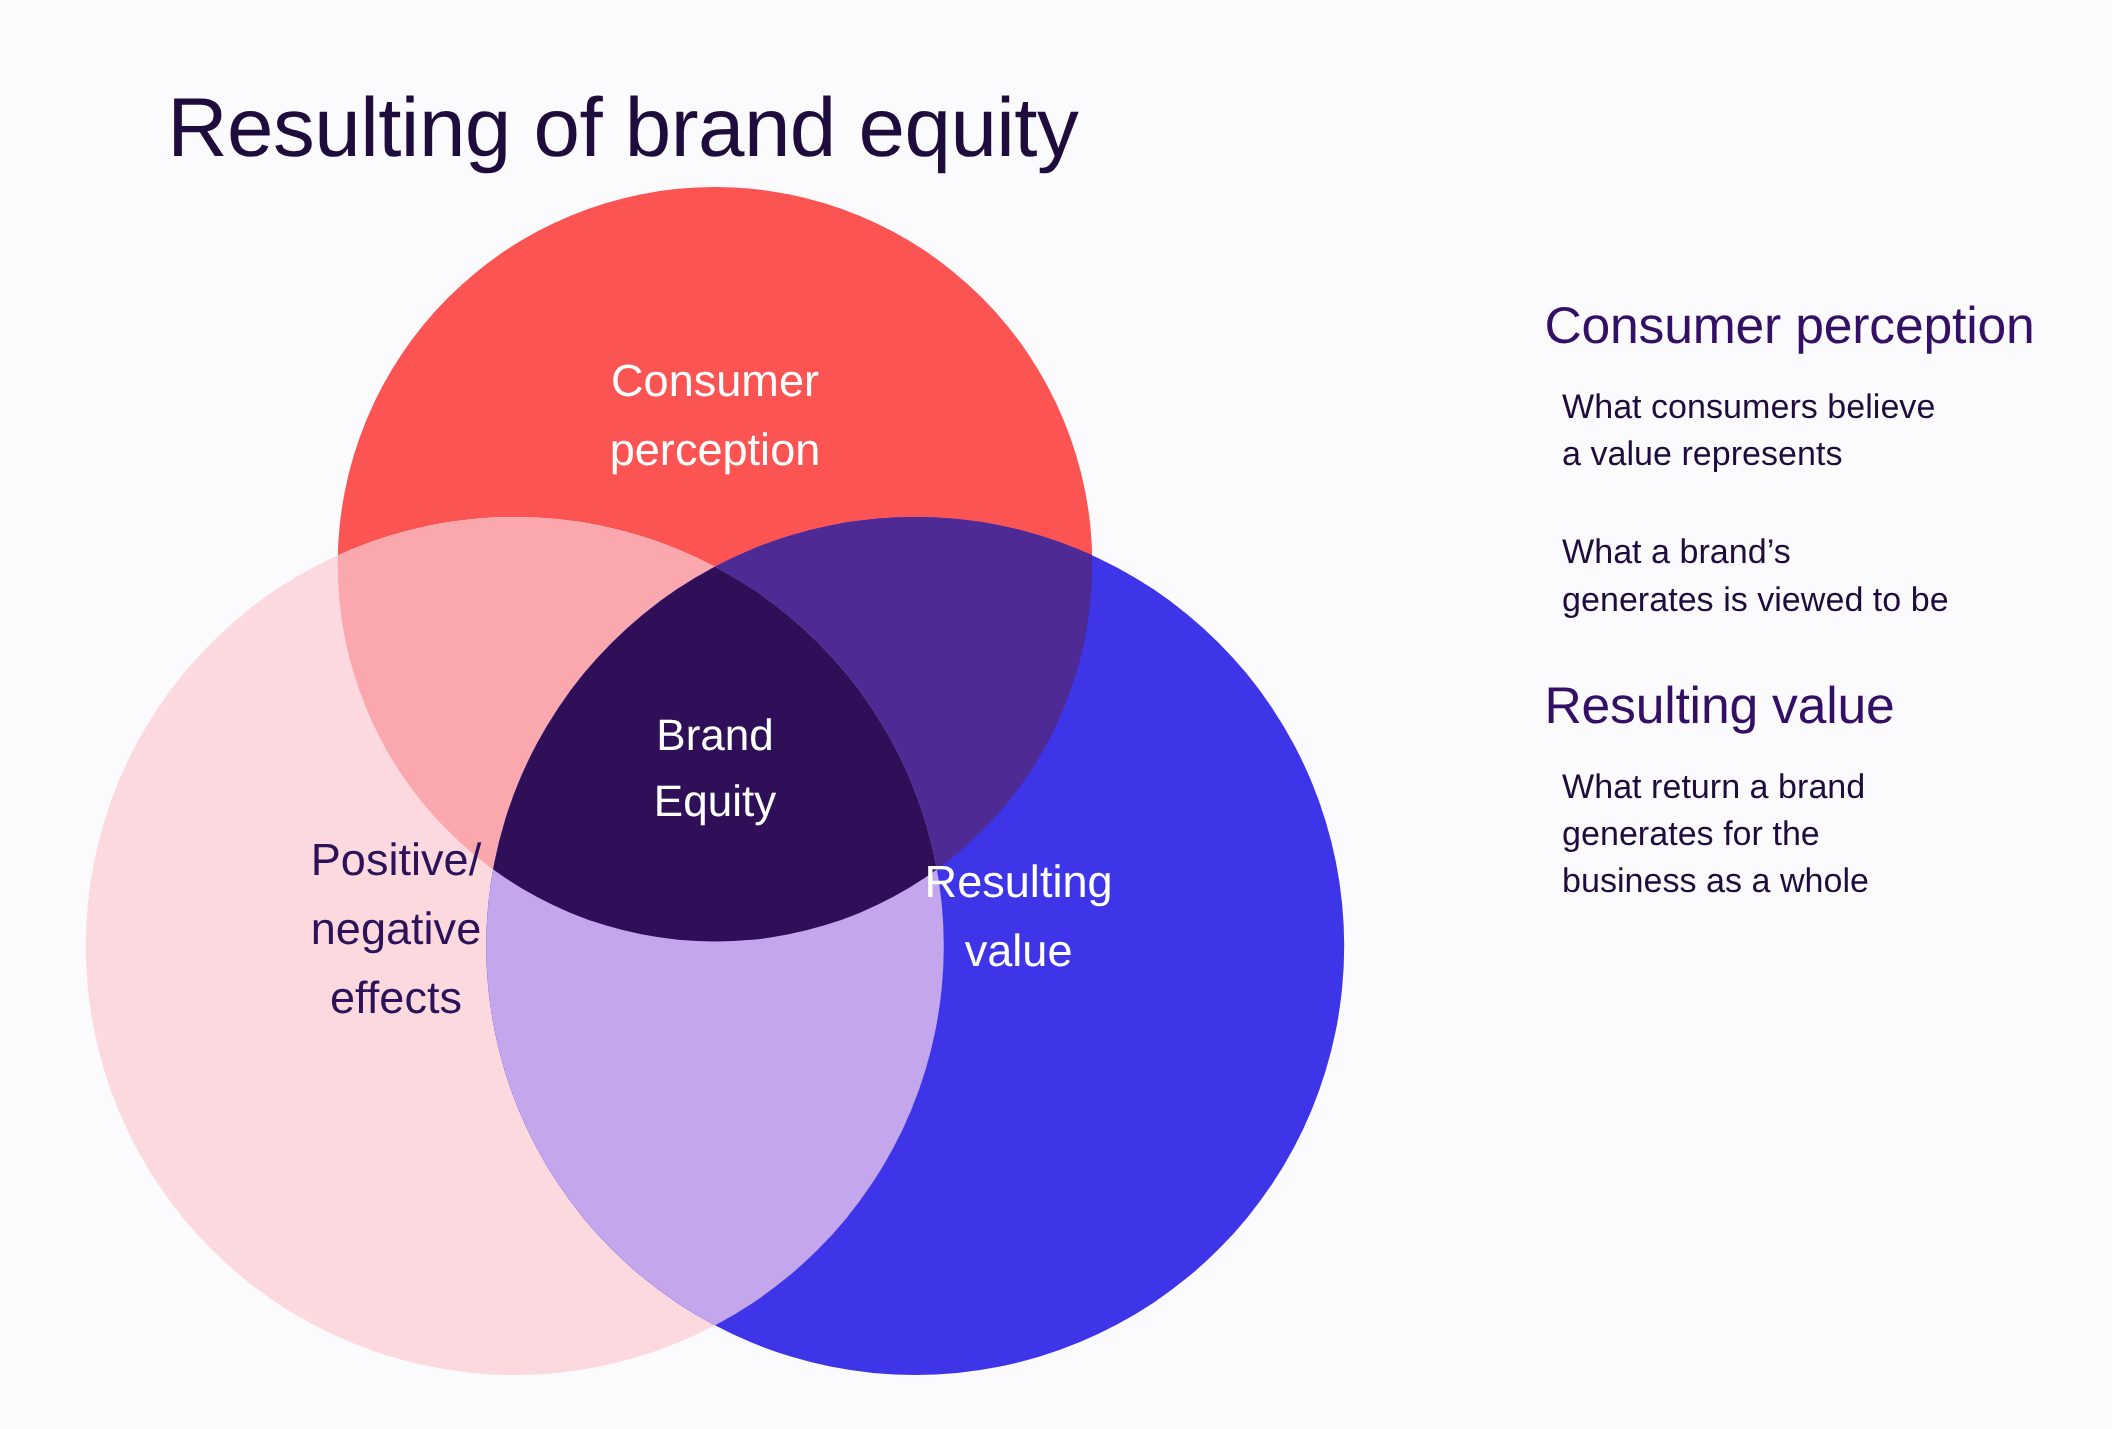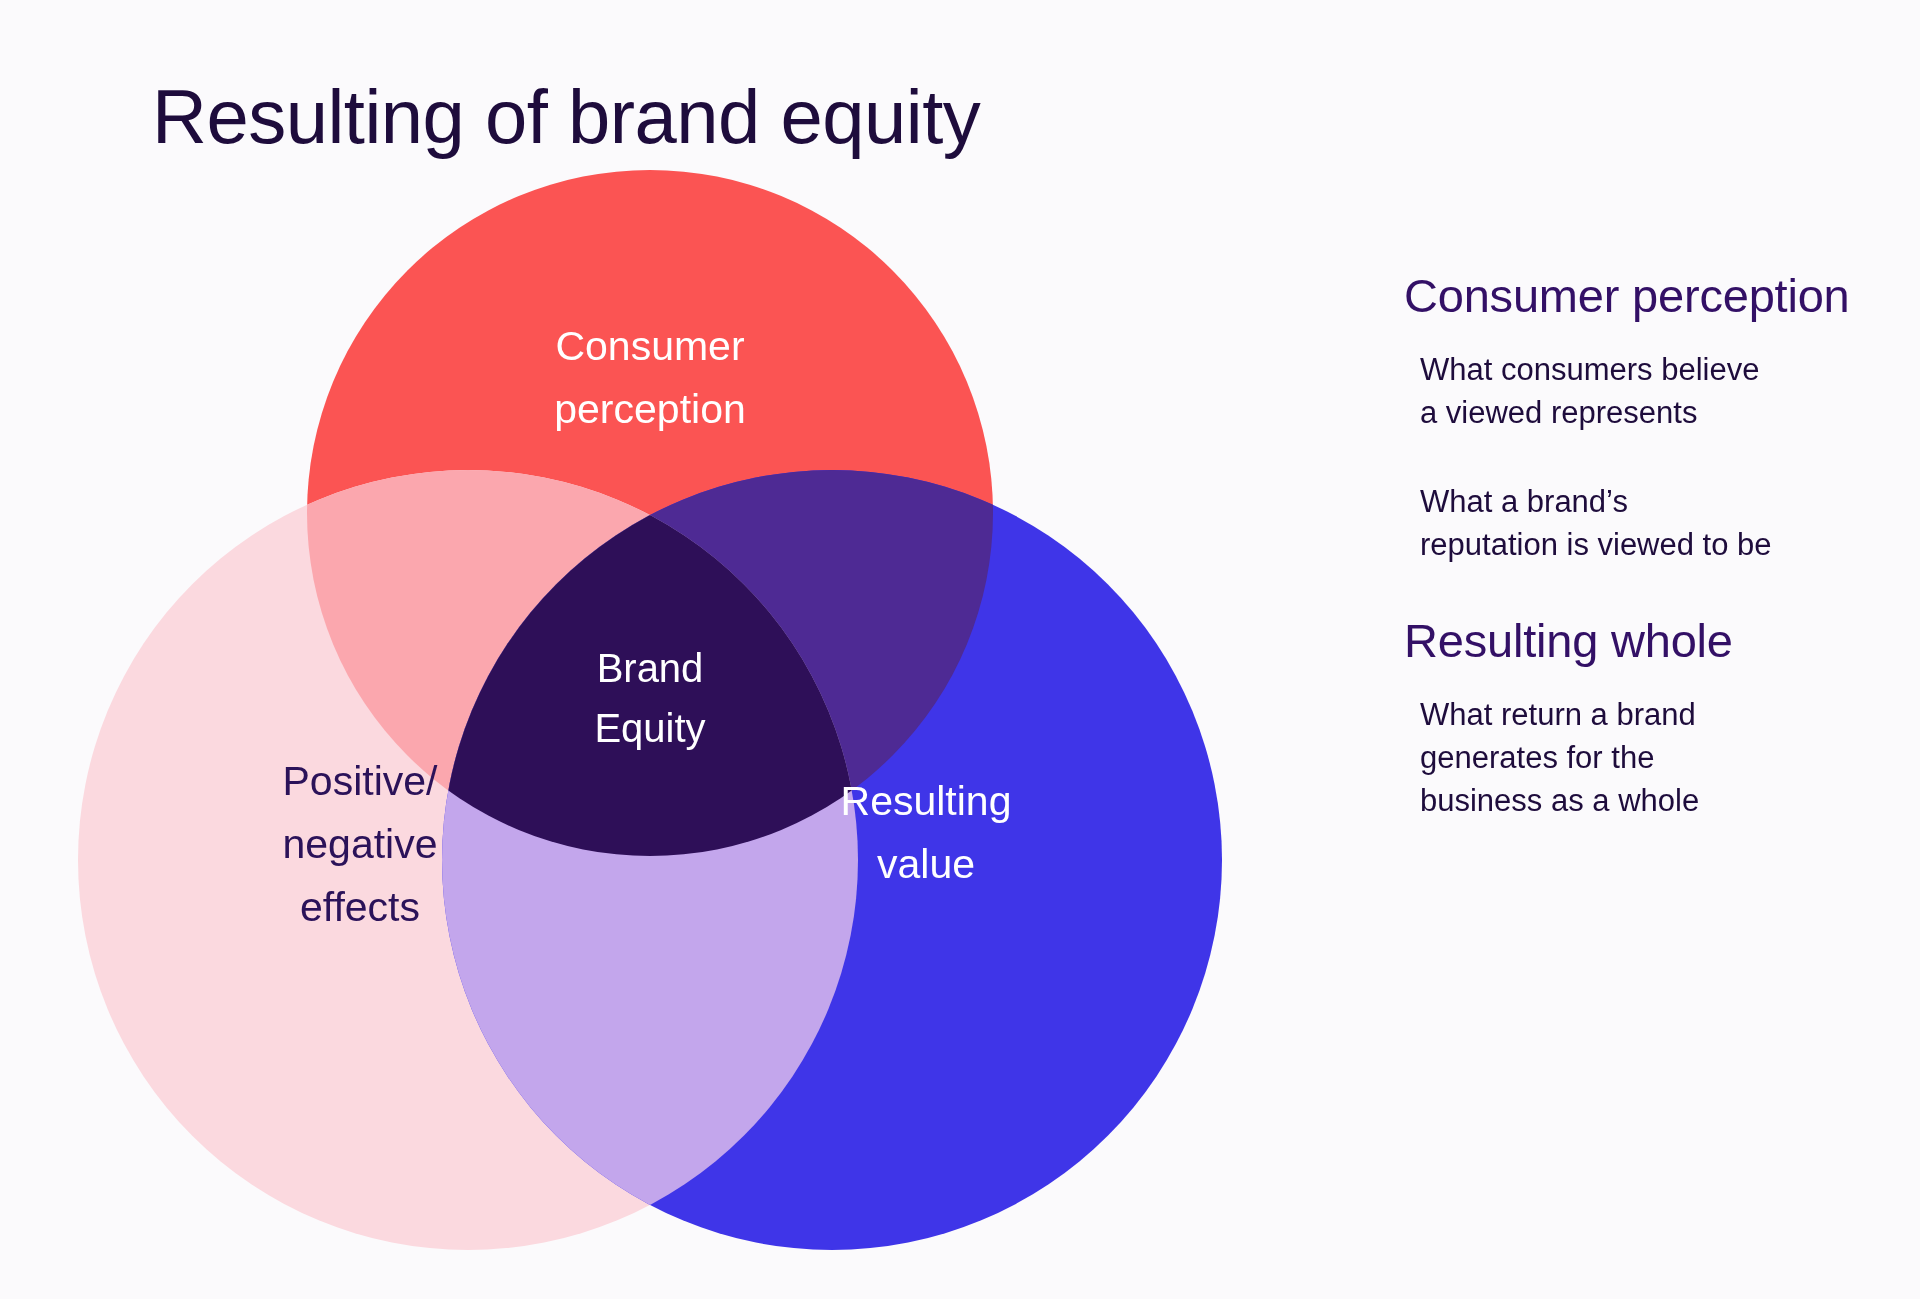--- a/index.html
+++ b/index.html
@@ -158,34 +158,34 @@
 
   <div class="legend">
 
     <div class="legend-item">
       <h2 class="legend-heading">
         <span>Consumer</span>
         <span>perception</span>
       </h2>
       <p class="legend-desc">
         <span>What consumers believe</span>
-        <span>a viewed represents</span>
+        <span>a value represents</span>
       </p>
     </div>
 
     <div class="legend-item">
       <p class="legend-desc">
         <span>What a brand’s</span>
-        <span>reputation is viewed to be</span>
+        <span>generates is viewed to be</span>
       </p>
     </div>
 
     <div class="legend-item">
       <h2 class="legend-heading">
-        <span>Resulting whole</span>
+        <span>Resulting value</span>
       </h2>
       <p class="legend-desc">
         <span>What return a brand</span>
         <span>generates for the</span>
         <span>business as a whole</span>
       </p>
     </div>
 
   </div>
 

